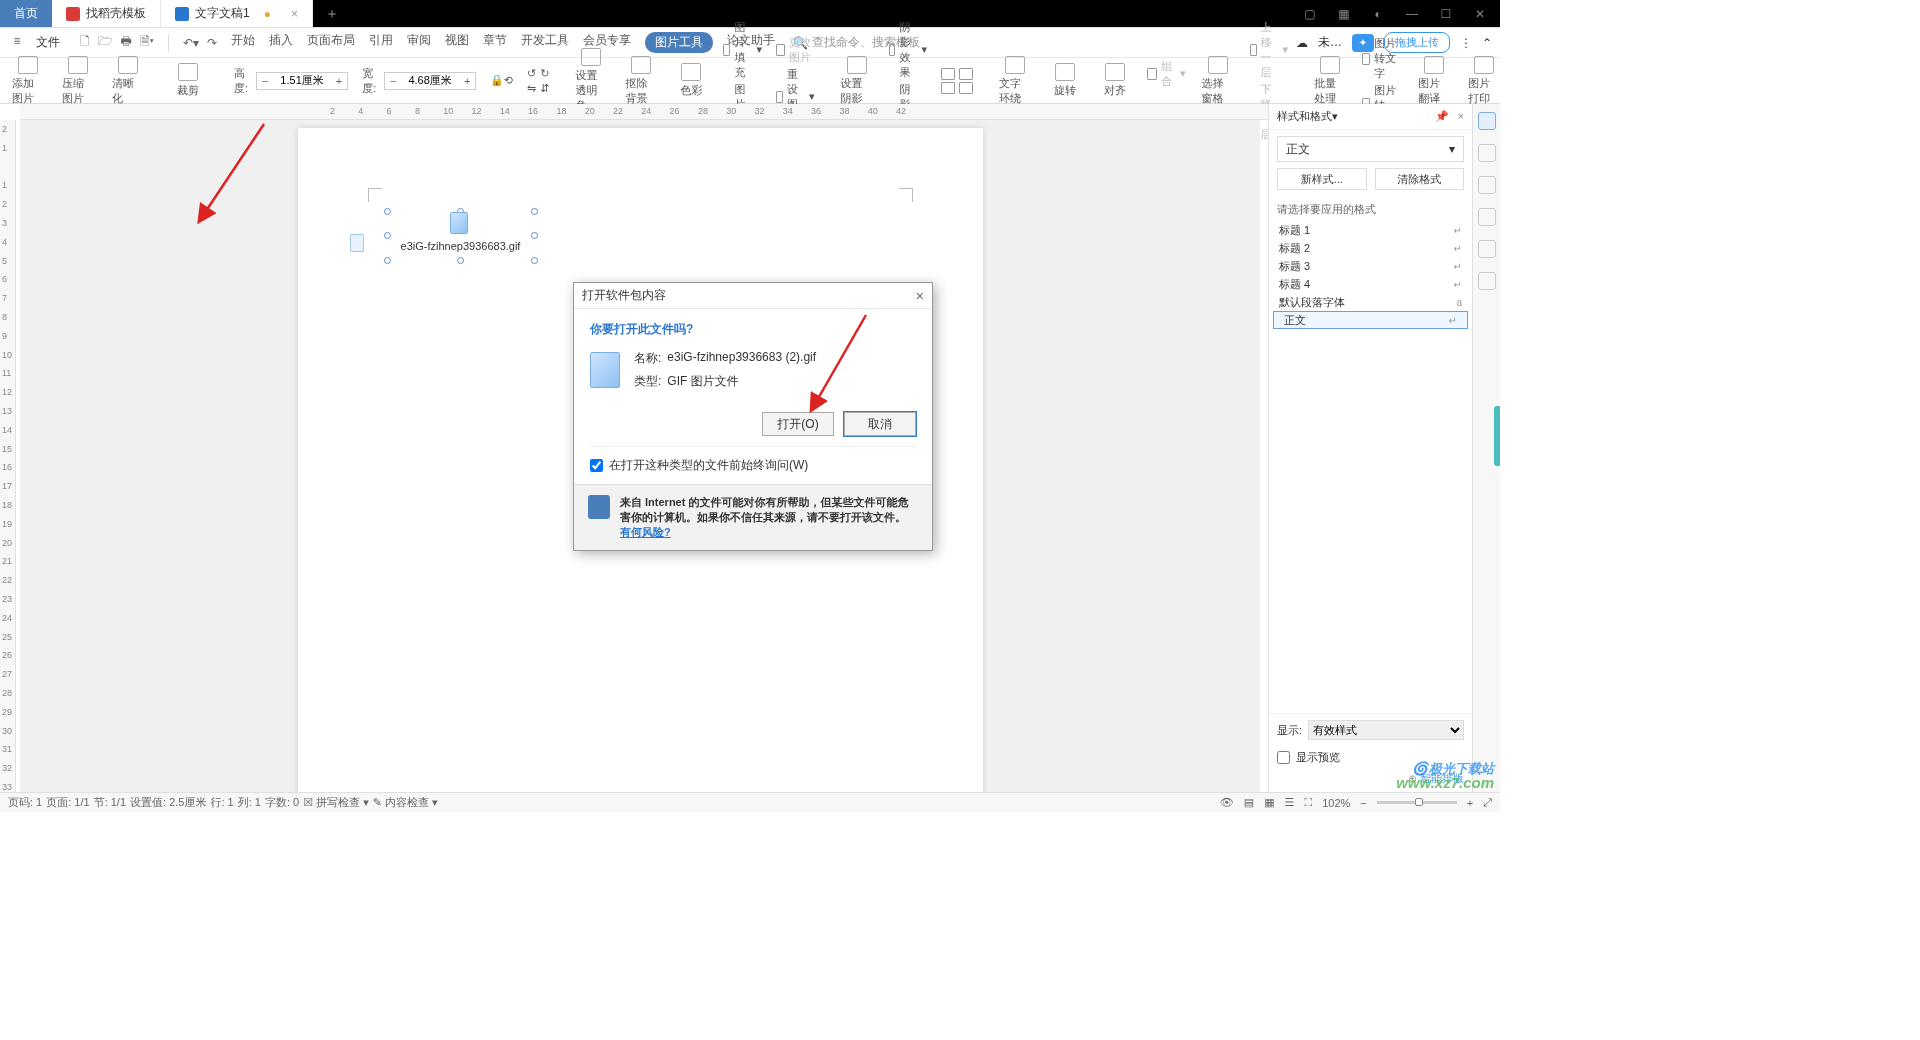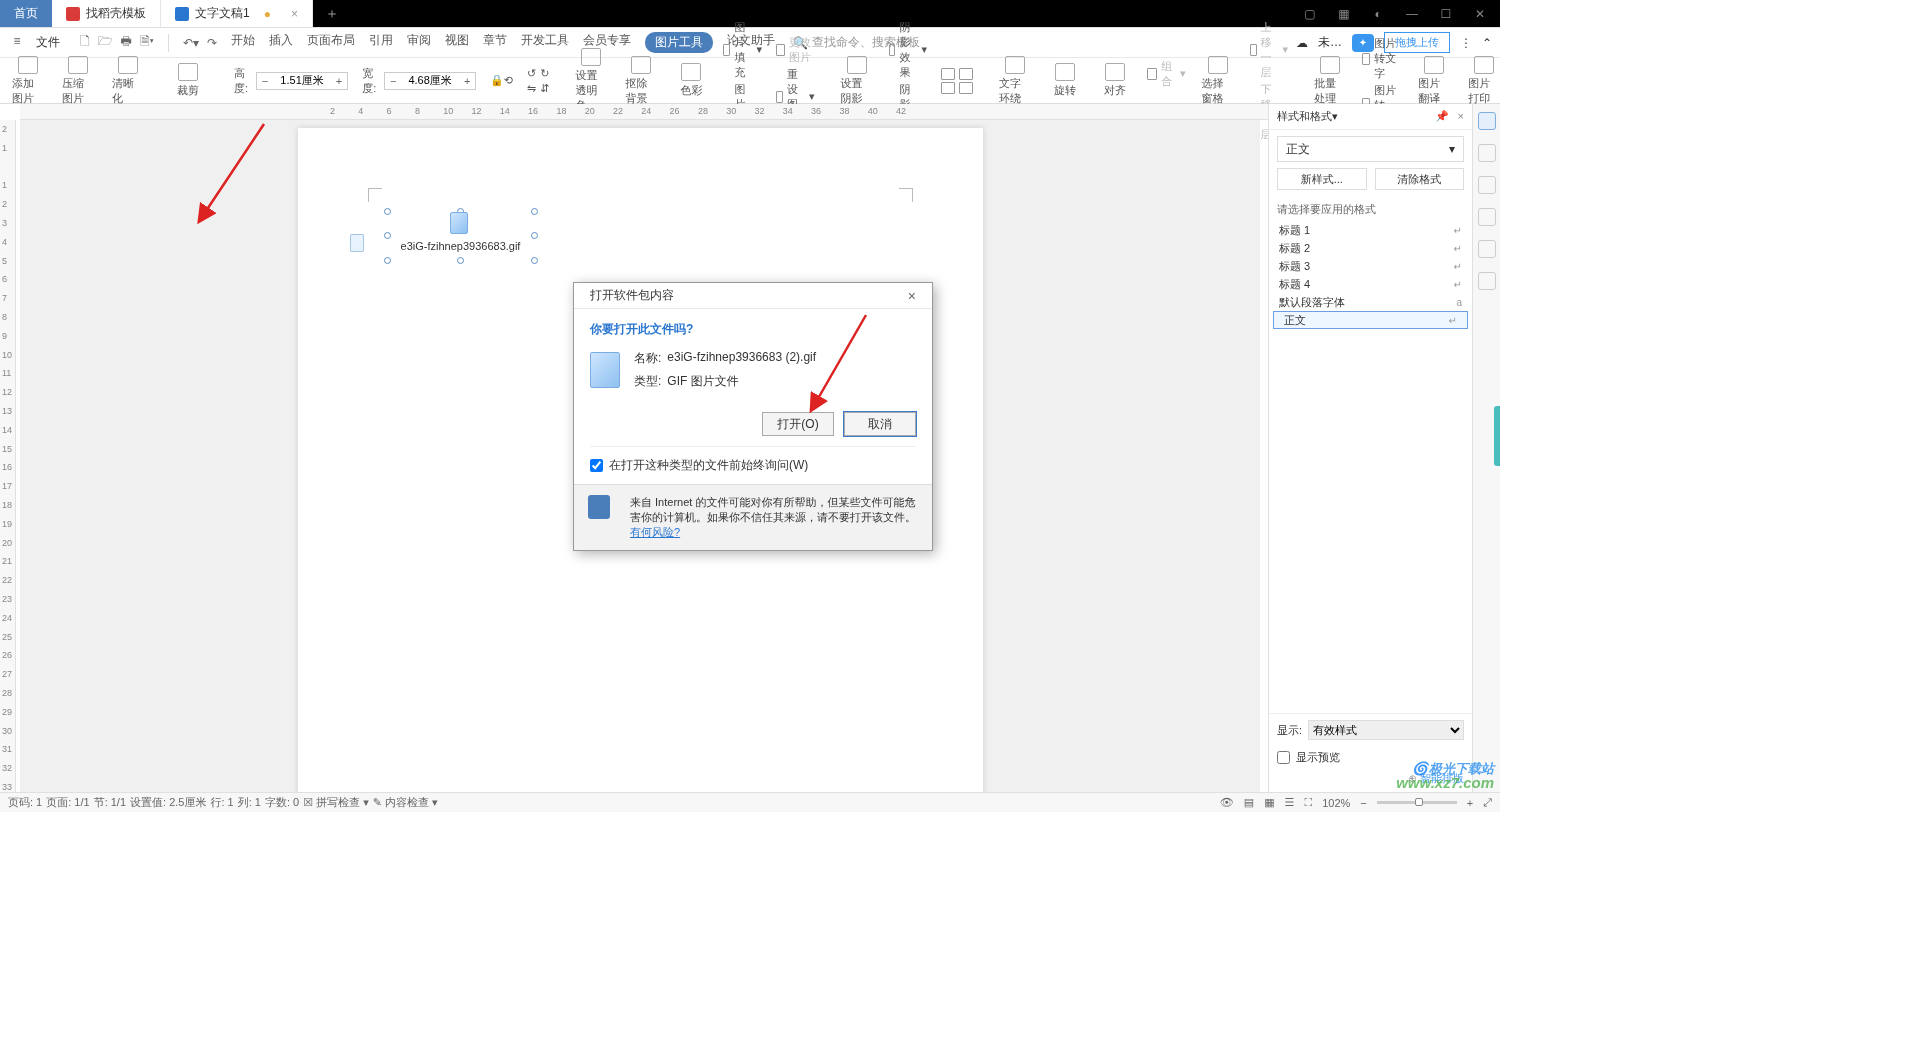--- a/index.html
+++ b/index.html
@@ -24,21 +24,21 @@
 .menu-row .m-ico { width: 18px; height: 18px; display: inline-flex; justify-content: center; color: #666; }
 .menu-row .file-lbl { font-size: 12px; margin: 0 6px; }
 .menu-row .qat { display: flex; gap: 8px; color: #666; margin: 0 10px; align-items: center; }
 .menu-row .sep { width: 1px; height: 18px; background: #ddd; margin: 0 6px; }
 .menu-tabs { display: flex; gap: 14px; }
 .menu-tabs .mt { font-size: 12px; color: #555; }
 .menu-tabs .mt.active { background: #4a7ebb; color: #fff; padding: 2px 10px; border-radius: 10px; }
 .menu-row .search-box { display: flex; align-items: center; gap: 4px; color: #999; margin-left: 14px; }
 .menu-right { margin-left: auto; display: flex; align-items: center; gap: 10px; }
 .cloud-badge { background: #3a97f0; color: #fff; width: 22px; height: 18px; border-radius: 4px; display: flex; align-items: center; justify-content: center; font-size: 10px; }
-.upload-btn { border: 1px solid #3a97f0; color: #3a97f0; padding: 2px 10px; border-radius: 0; font-size: 11px; }
+.upload-btn { border: 1px solid #3a97f0; color: #3a97f0; padding: 2px 10px; border-radius: 8px; font-size: 11px; }
 
 
 .ribbon { height: 46px; display: flex; align-items: center; border-bottom: 1px solid #ddd; padding: 0 6px; gap: 6px; font-size: 11px; color: #555; }
 .rib-block { display: flex; flex-direction: column; align-items: center; justify-content: center; padding: 0 6px; gap: 2px; }
 .rib-block .rico { width: 20px; height: 18px; border: 1px solid #aaa; border-radius: 2px; }
 .rib-block.big { min-width: 44px; }
 .rib-sep { width: 1px; height: 36px; background: #e5e5e5; margin: 0 2px; }
 .rib-dims { display: flex; flex-direction: row; gap: 0; padding: 0 4px; }
 .rib-dims .drow { display: flex; align-items: center; gap: 4px; }
 .rib-dims .drow .lab { font-size: 11px; }
@@ -69,33 +69,33 @@
 .obj .h-tl{top:-4px;left:-4px}.obj .h-tm{top:-4px;left:calc(50% - 4px)}.obj .h-tr{top:-4px;right:-4px}
 .obj .h-ml{top:calc(50% - 4px);left:-4px}.obj .h-mr{top:calc(50% - 4px);right:-4px}
 .obj .h-bl{bottom:-4px;left:-4px}.obj .h-bm{bottom:-4px;left:calc(50% - 4px)}.obj .h-br{bottom:-4px;right:-4px}
 .obj .obj-ico { width: 18px; height: 22px; background: linear-gradient(135deg,#cfe6ff,#8ec0f0); border: 1px solid #7aaee0; border-radius: 2px; position: absolute; top: 0; left: 62px; }
 .obj .file-lbl { position: absolute; top: 28px; left: -10px; right: -10px; font-size: 11px; text-align: center; }
 .page-ico { width: 14px; height: 18px; border: 1px solid #a8c8e8; background: #e8f2fc; position: absolute; left: 52px; top: 106px; border-radius: 1px; }
 .arrow { position: absolute; }
 
 
 .dialog { position: absolute; left: 573px; top: 282px; width: 360px; background: #fff; border: 1px solid #999; box-shadow: 3px 3px 12px rgba(0,0,0,0.3); font-size: 12px; }
-.dialog .dlg-title { height: 26px; display: flex; align-items: center; padding: 0 16px; border-bottom: 1px solid #e8e8e8; }
+.dialog .dlg-title { height: 26px; display: flex; align-items: center; padding: 0 8px; border-bottom: 1px solid #e8e8e8; }
 .dialog .dlg-title .x { margin-left: auto; font-size: 14px; color: #666; }
 .dialog .dlg-body { padding: 12px 16px 10px; }
 .dialog .q { font-weight: bold; color: #2976d1; margin-bottom: 12px; }
 .dialog .file-row { display: flex; gap: 14px; margin-bottom: 16px; }
 .dialog .file-ico { width: 30px; height: 36px; background: linear-gradient(135deg,#cfe6ff,#8ec0f0); border: 1px solid #7aaee0; border-radius: 2px; margin-top: 2px; }
 .dialog .file-info .ln { display: flex; gap: 6px; margin-bottom: 6px; }
 .dialog .btns { display: flex; gap: 10px; justify-content: flex-end; margin-bottom: 10px; }
 .dialog .btn { width: 72px; height: 24px; border: 1px solid #aaa; background: #f4f4f4; display: flex; align-items: center; justify-content: center; }
 .dialog .btn.primary { outline: 1px solid #3a7cc8; }
 .dialog .chk-row { border-top: 1px solid #eee; padding-top: 10px; display: flex; gap: 6px; align-items: center; }
 .dialog .chk-row input { }
-.dialog .footer { background: #f2f2f2; padding: 10px 14px; display: flex; gap: 20px; border-top: 1px solid #ddd; font-size: 11px; }
+.dialog .footer { background: #f2f2f2; padding: 10px 14px; display: flex; gap: 10px; border-top: 1px solid #ddd; font-size: 11px; font-weight: bold; }
 .dialog .footer .shield { width: 22px; height: 24px; background: #4a7ebb; border-radius: 3px; flex-shrink: 0; position: relative; }
 .dialog .footer a { color: #2976d1; text-decoration: underline; }
 
 
 .right-panel { position: absolute; right: 28px; top: 104px; bottom: 20px; width: 204px; border-left: 1px solid #e0e0e0; background: #fff; display: flex; flex-direction: column; }
 .rp-title { height: 26px; display: flex; align-items: center; padding: 0 8px; border-bottom: 1px solid #eee; font-size: 11px; }
 .rp-title .ops { margin-left: auto; display: flex; gap: 8px; color: #888; }
 .rp-current { margin: 6px 8px; border: 1px solid #ddd; height: 26px; display: flex; align-items: center; padding: 0 8px; }
 .rp-btns { display: flex; gap: 8px; padding: 0 8px 8px; }
 .rp-btns .rbtn { flex: 1; border: 1px solid #ddd; height: 22px; display: flex; align-items: center; justify-content: center; font-size: 11px; }

